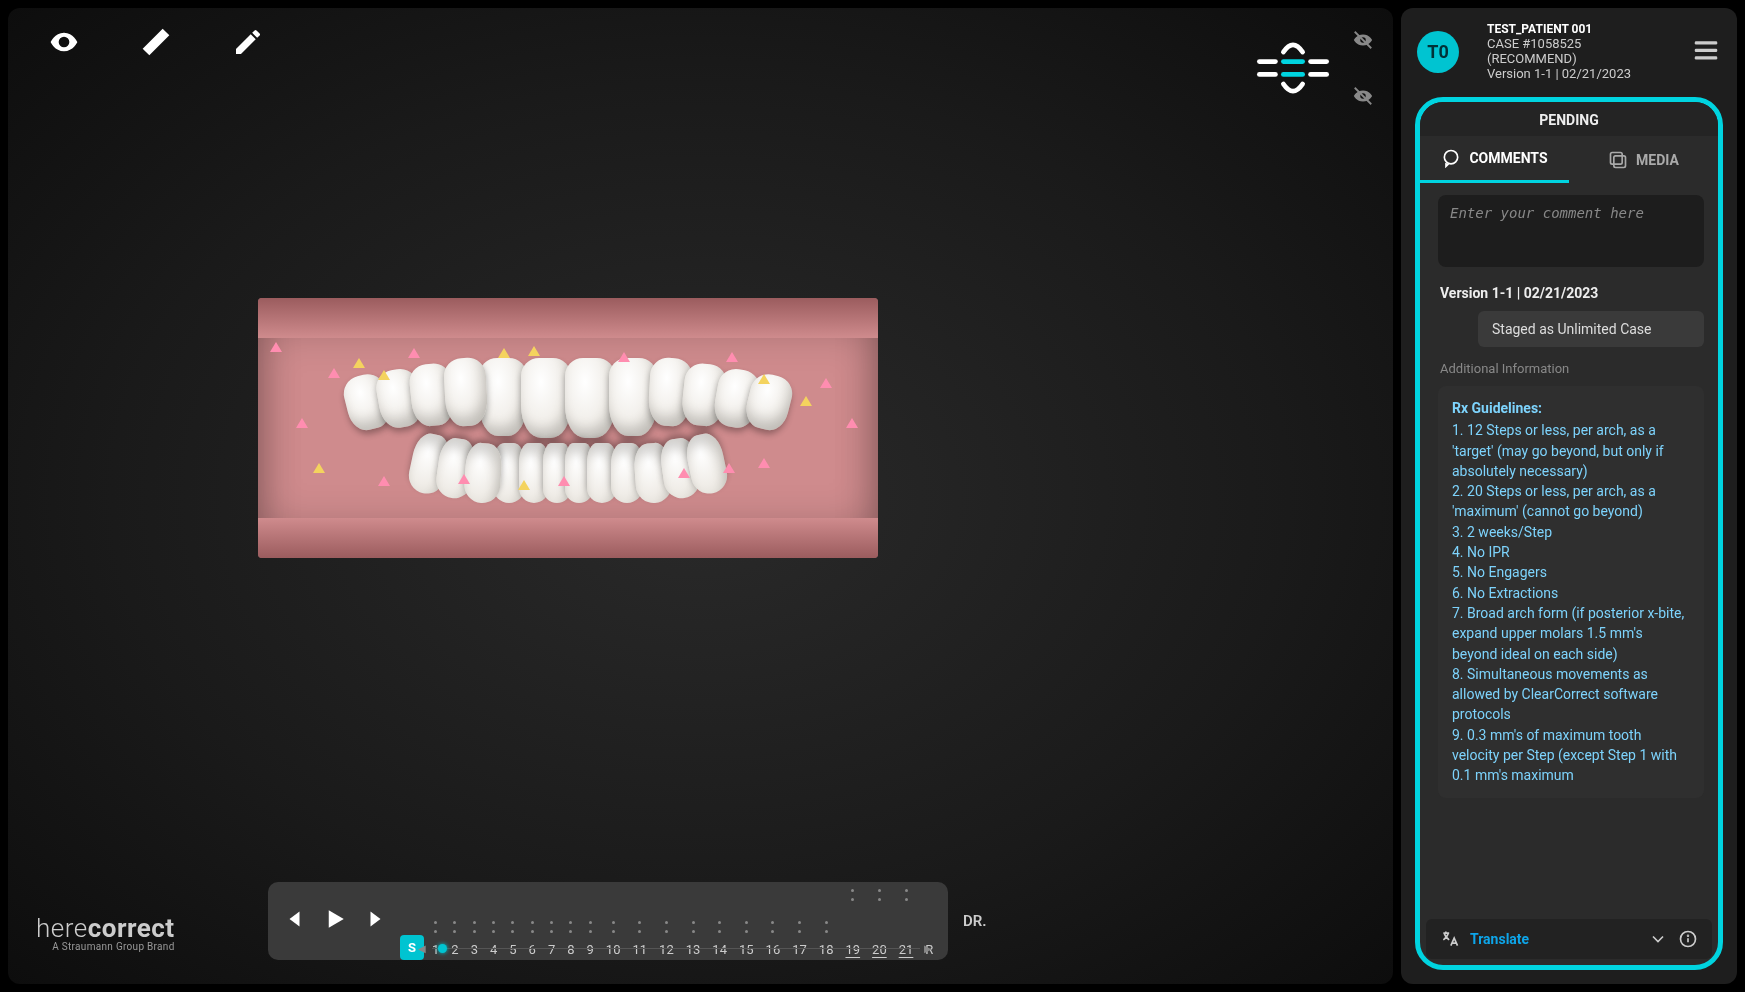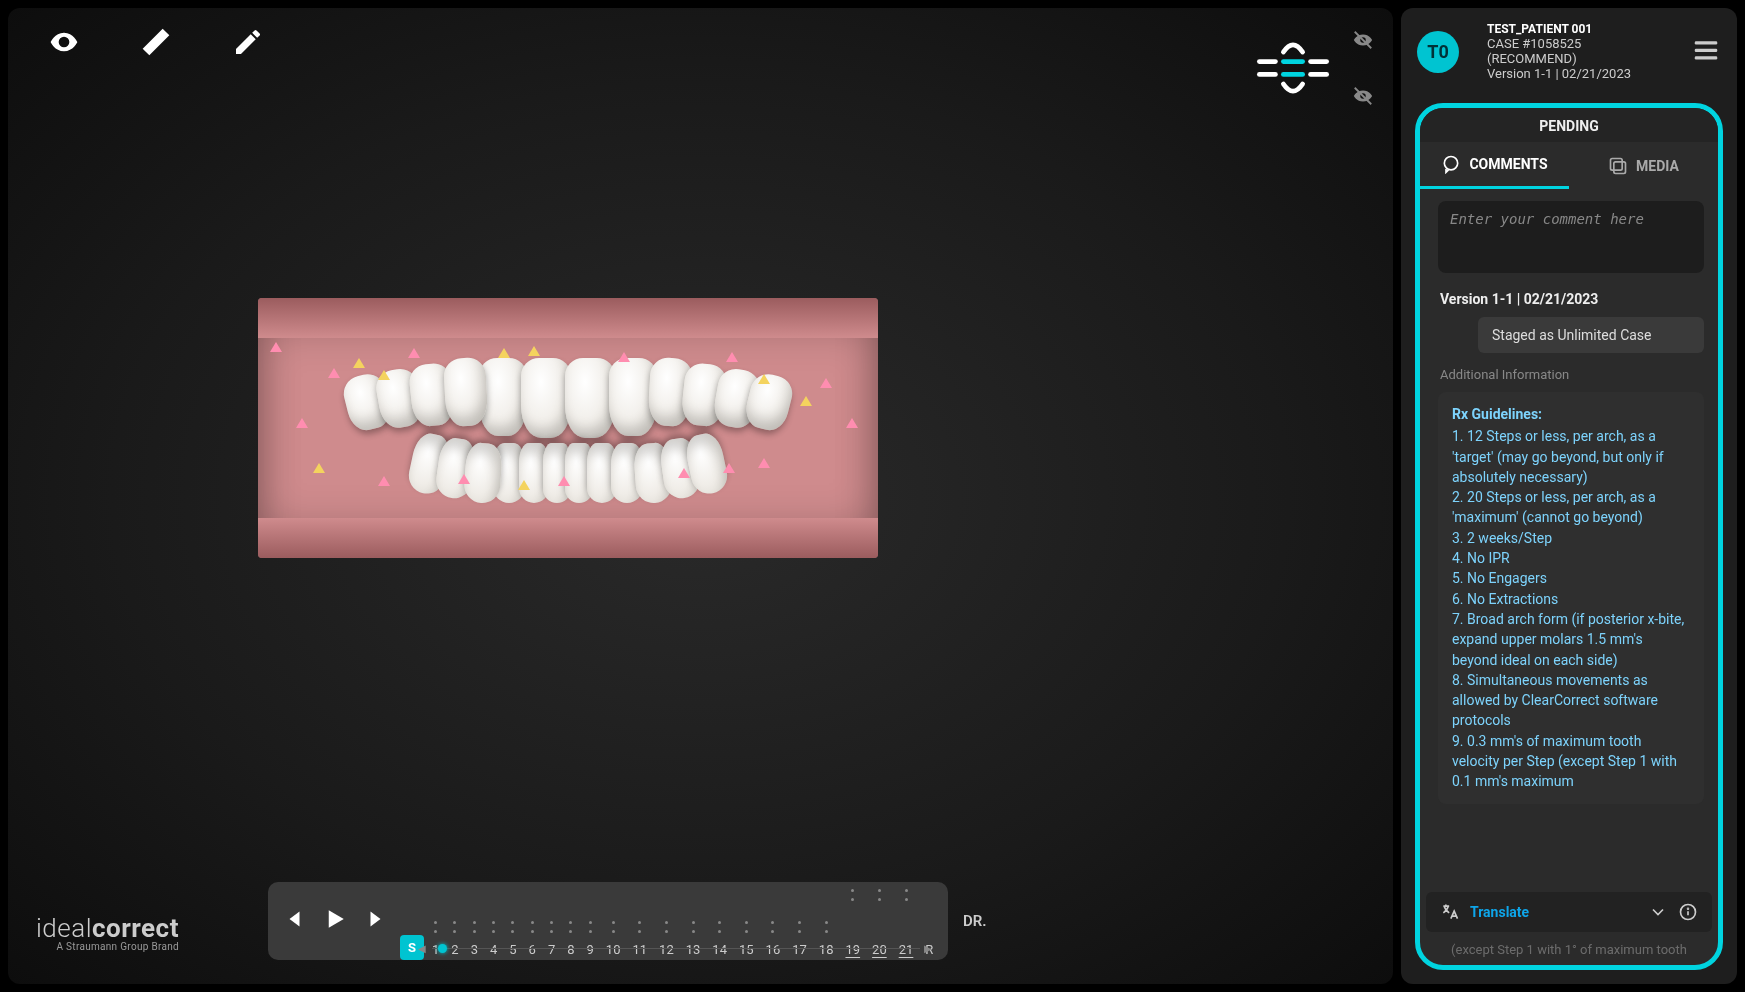--- a/index.html
+++ b/index.html
@@ -45,21 +45,21 @@
 
   
   .side { width: 336px; background: #1e1e1e; margin: 8px 8px 8px 4px; border-radius: 12px; display: flex; flex-direction: column; position:relative; }
   .side-header { display: flex; align-items: center; gap: 28px; padding: 14px 16px 10px 16px; }
   .avatar { width: 42px; height: 42px; border-radius: 50%; background: #00c4d1; color: #003238; font-weight: 700; font-size: 18px; display: flex; align-items: center; justify-content: center; flex-shrink: 0; }
   .case-info { flex: 1; }
   .case-info .p1 { font-weight: 700; font-size: 12px; color: #fff; }
   .case-info .p2 { font-size: 13px; color: #ccc; }
   .case-info .p3 { font-size: 13px; color: #ccc; }
   .menu-btn svg { width: 30px; height: 30px; color: #ccc; cursor:pointer;}
-  .highlight-box { margin: 12px 14px 14px 14px; border: 5px solid #00d4e0; border-radius: 28px; flex: 1; display: flex; flex-direction: column; overflow: hidden; background: #2b2b2b; }
+  .highlight-box { margin: 6px 14px 14px 14px; border: 5px solid #00d4e0; border-radius: 28px; flex: 1; display: flex; flex-direction: column; overflow: hidden; background: #2b2b2b; }
   .pending { text-align: center; padding: 10px 0 8px 0; font-size: 14px; font-weight: 700; color: #eee; background: #242424; }
   .tabs { display: flex; background: #2b2b2b; }
   .tab { flex: 1; display: flex; align-items: center; justify-content: center; gap: 8px; padding: 12px 0; font-size: 14px; font-weight: 700; color: #aaa; cursor:pointer; }
   .tab.active { color: #fff; border-bottom: 3px solid #00d4e0; }
   .tab svg { width: 20px; height: 20px; }
   .panel-body { flex: 1; overflow-y: auto; padding: 12px 14px 10px 18px; position: relative; }
   .panel-body::-webkit-scrollbar { width:6px;} .panel-body::-webkit-scrollbar-thumb{background:#555;border-radius:3px;}
   .comment-input { width: 100%; height: 72px; background: #1d1d1d; border: none; border-radius: 8px; padding: 10px 12px; color: #ccc; font-size: 14px; resize: none; font-style: italic; }
   .comment-input::placeholder { color: #888; font-style: italic; }
   .version-row { font-size: 14px; font-weight: 700; color: #eee; margin: 14px 0 10px 2px; }
@@ -186,21 +186,21 @@
       <div class="tri pink" style="left:120px; top:178px;"></div>
       <div class="tri pink" style="left:200px; top:176px;"></div>
       <div class="tri yellow" style="left:260px; top:182px;"></div>
       <div class="tri pink" style="left:300px; top:178px;"></div>
       <div class="tri pink" style="left:420px; top:170px;"></div>
       <div class="tri pink" style="left:465px; top:165px;"></div>
       <div class="tri pink" style="left:500px; top:160px;"></div>
     </div>
 
     <div class="brand">
-      <div class="b1"><span>ideal</span><b>correct</b></div>
+      <div class="b1"><span>here</span><b>correct</b></div>
       <div class="b2">A Straumann Group Brand</div>
     </div>
 
     <div class="dr-label">DR.</div>
 
     <div class="timeline-wrap">
       <div class="play-ctrls">
         <span><svg viewBox="0 0 24 24" fill="currentColor">
               <path d="M14 6l-8 6 8 6V6z"></path>
             </svg></span>
@@ -399,17 +399,16 @@
         <span class="t-label">Translate</span>
         <svg viewBox="0 0 24 24" fill="none" stroke="currentColor" stroke-width="2">
             <path d="M6 9l6 6 6-6"></path>
           </svg>
         <svg viewBox="0 0 24 24" fill="none" stroke="currentColor" stroke-width="2">
             <circle cx="12" cy="12" r="9"></circle>
             <line x1="12" y1="11" x2="12" y2="16"></line>
             <circle cx="12" cy="8" r="0.5" fill="currentColor"></circle>
           </svg>
       </div>
-      <div class="faded-line">(except Step 1 with 1° of maximum tooth</div>
     </div>
 
   </div>
 </div>
 
 </body></html>

